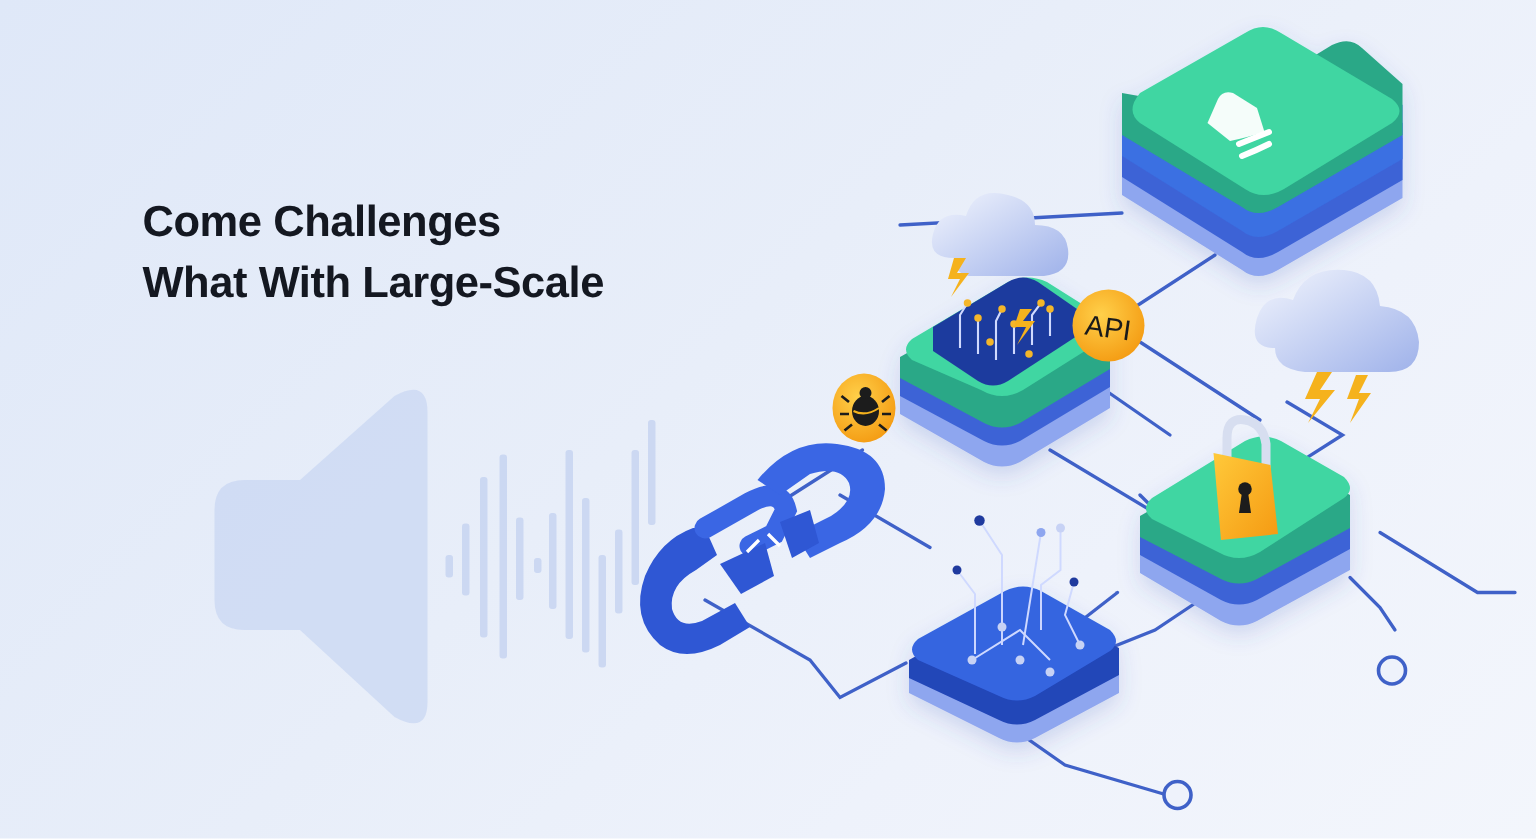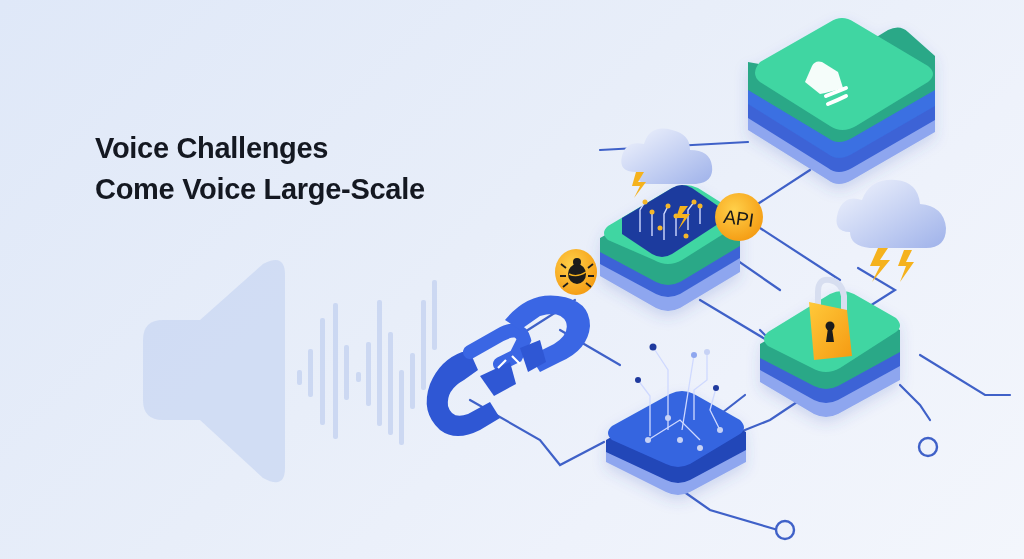--- a/index.html
+++ b/index.html
@@ -11,22 +11,22 @@
     font-size:29px;line-height:41px;color:#141821;letter-spacing:-0.3px;z-index:5;}
   .headline span{display:block;}
   svg.art{position:absolute;left:0;top:0;}
 </style>
 </head>
 <body>
 
 <div class="stage">
 
   <h1 class="headline">
-    <span>Voice Challenges</span>
-    <span>Come Voice Large-Scale</span>
+    <span>Come Challenges</span>
+    <span>What With Large-Scale</span>
   </h1>
 
   <svg class="art" width="1024" height="559" viewBox="0 0 1024 559">
     <defs>
       <linearGradient id="cloudG" x1="0" y1="0" x2="1" y2="1">
         <stop offset="0" stop-color="#f2f5fd"></stop>
         <stop offset="1" stop-color="#9fb2ea"></stop>
       </linearGradient>
       <linearGradient id="lockG" x1="0" y1="0" x2="1" y2="1">
         <stop offset="0" stop-color="#ffc93a"></stop>

